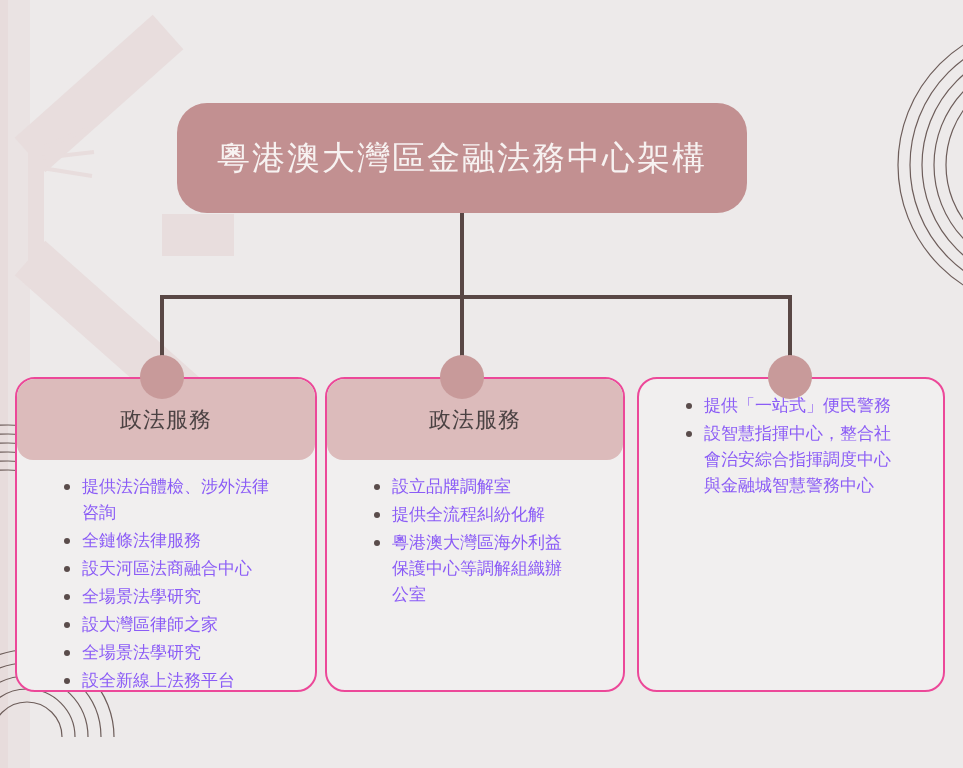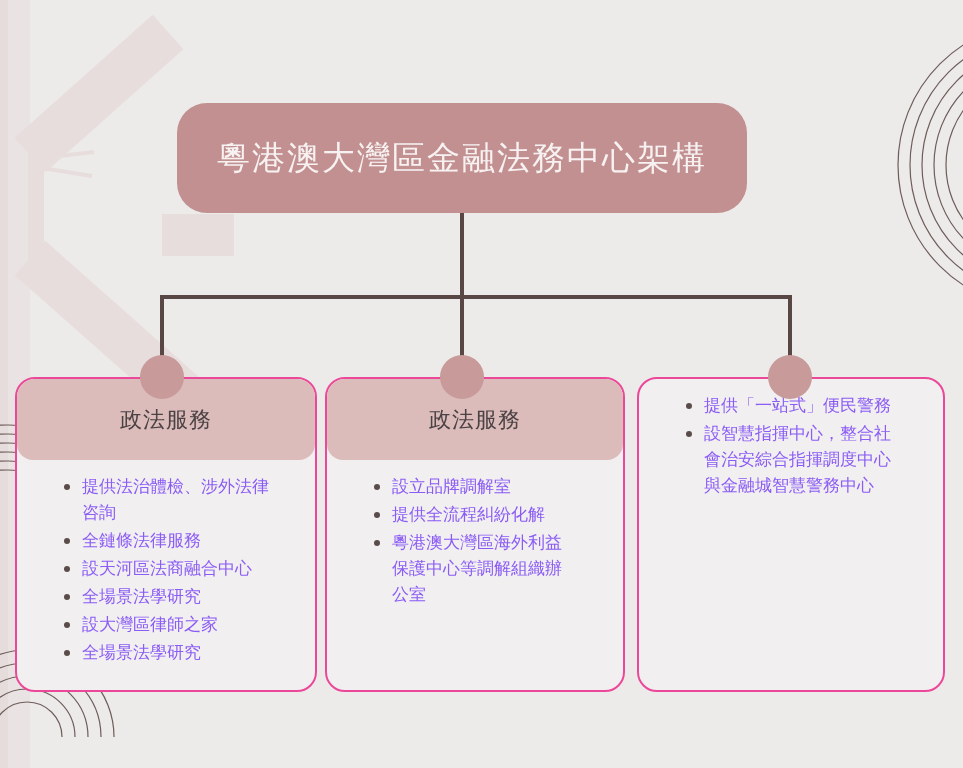--- a/index.html
+++ b/index.html
@@ -130,20 +130,21 @@
     <div class="card-header">
       <span>政法服務</span>
     </div>
     <ul>
       <li>提供法治體檢、涉外法律咨詢</li>
       <li>全鏈條法律服務</li>
       <li>設天河區法商融合中心</li>
       <li>全場景法學研究</li>
       <li>設大灣區律師之家</li>
       <li>全場景法學研究</li>
+      <li>設全新線上法務平台</li>
     </ul>
   </div>
 
   <div class="card card-2">
     <div class="card-header">
       <span>政法服務</span>
     </div>
     <ul>
       <li>設立品牌調解室</li>
       <li>提供全流程糾紛化解</li>

